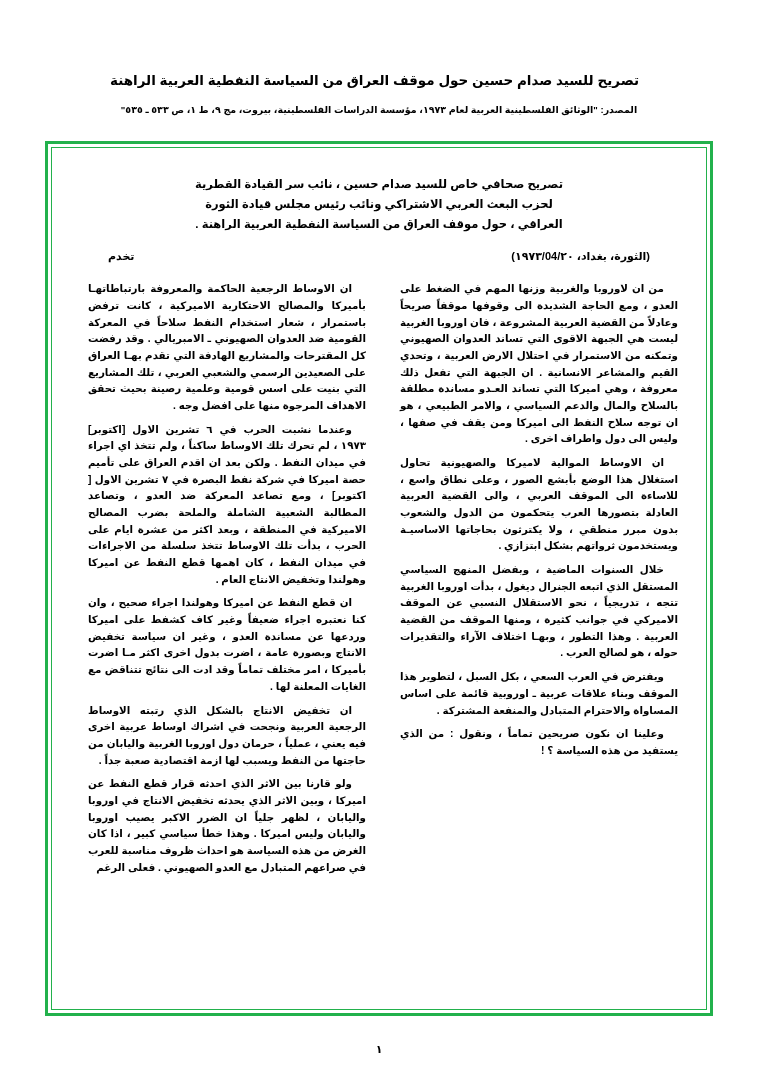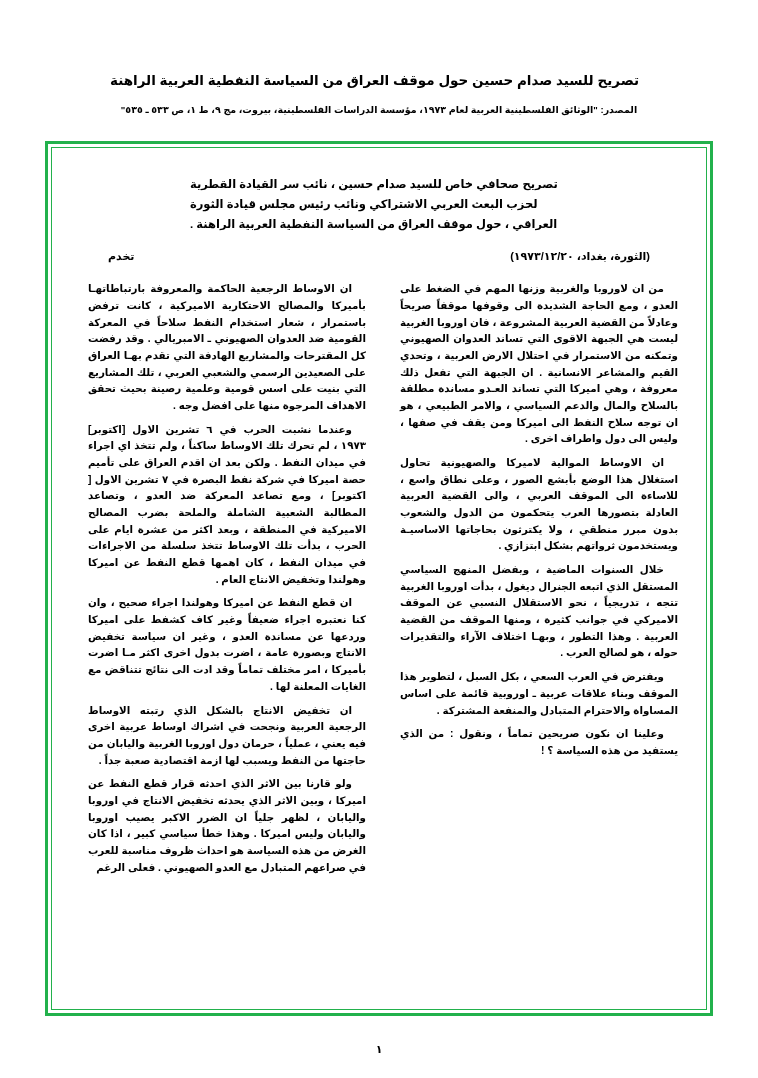--- a/index.html
+++ b/index.html
@@ -58,21 +58,21 @@
     left: 3px;
     bottom: 3px;
     border: 1px solid #22b14c;
     box-sizing: border-box;
     padding: 18px 22px 10px 22px;
     overflow: hidden;
   }
   .heading-block {
     width: 62%;
     margin: 8px auto 0 auto;
-    text-align: left;
+    text-align: center;
     font-family: "Liberation Sans", "DejaVu Sans", sans-serif;
     font-weight: bold;
     font-size: 11.5px;
     line-height: 1.75;
     color: #000;
   }
   .dateline {
     display: flex;
     justify-content: space-between;
     align-items: baseline;
@@ -121,21 +121,21 @@
 
   <h1 class="doc-title">تصريح للسيد صدام حسين حول موقف العراق من السياسة النفطية العربية الراهنة</h1>
   <div class="doc-source">المصدر: "الوثائق الفلسطينية العربية لعام ١٩٧٣، مؤسسة الدراسات الفلسطينية، بيروت، مج ٩، ط ١، ص ٥٣٣ ـ ٥٣٥"</div>
 
   <div class="frame">
     <div class="frame-inner">
 
       <div class="heading-block">تصريح صحافي خاص للسيد صدام حسين ، نائب سر القيادة القطرية لحزب البعث العربي الاشتراكي ونائب رئيس مجلس قيادة الثورة العراقي ، حول موقف العراق من السياسة النفطية العربية الراهنة .</div>
 
       <div class="dateline">
-        <span class="src">(الثورة، بغداد، ١٩٧٣/١٢/٢٠)</span>
+        <span class="src">(الثورة، بغداد، ١٩٧٣/04/٢٠)</span>
         <span class="place">تخدم</span>
       </div>
 
       <div class="columns">
 
         <div class="col">
           <p>من ان لاوروبا والغربية وزنها المهم في الضغط على العدو ، ومع الحاجة الشديدة الى وقوفها موقفاً صريحاً وعادلاً من القضية العربية المشروعة ، فان اوروبا الغربية ليست هي الجبهة الاقوى التي تساند العدوان الصهيوني وتمكنه من الاستمرار في احتلال الارض العربية ، وتحدي القيم والمشاعر الانسانية . ان الجبهة التي تفعل ذلك معروفة ، وهي اميركا التي تساند العـدو مساندة مطلقة بالسلاح والمال والدعم السياسي ، والامر الطبيعي ، هو ان توجه سلاح النفط الى اميركا ومن يقف في صفها ، وليس الى دول واطراف اخرى .</p>
           <p>ان الاوساط الموالية لاميركا والصهيونية تحاول استغلال هذا الوضع بأبشع الصور ، وعلى نطاق واسع ، للاساءة الى الموقف العربي ، والى القضية العربية العادلة بتصورها العرب يتحكمون من الدول والشعوب بدون مبرر منطقي ، ولا يكترثون بحاجاتها الاساسيـة ويستخدمون ثرواتهم بشكل ابتزازي .</p>
           <p>خلال السنوات الماضية ، وبفضل المنهج السياسي المستقل الذي اتبعه الجنرال ديغول ، بدأت اوروبا الغربية تتجه ، تدريجياً ، نحو الاستقلال النسبي عن الموقف الاميركي في جوانب كثيرة ، ومنها الموقف من القضية العربية . وهذا التطور ، وبهـا اختلاف الآراء والتقديرات حوله ، هو لصالح العرب .</p>
           <p>ويفترض في العرب السعي ، بكل السبل ، لتطوير هذا الموقف وبناء علاقات عربية ـ اوروبية قائمة على اساس المساواة والاحترام المتبادل والمنفعة المشتركة .</p>

